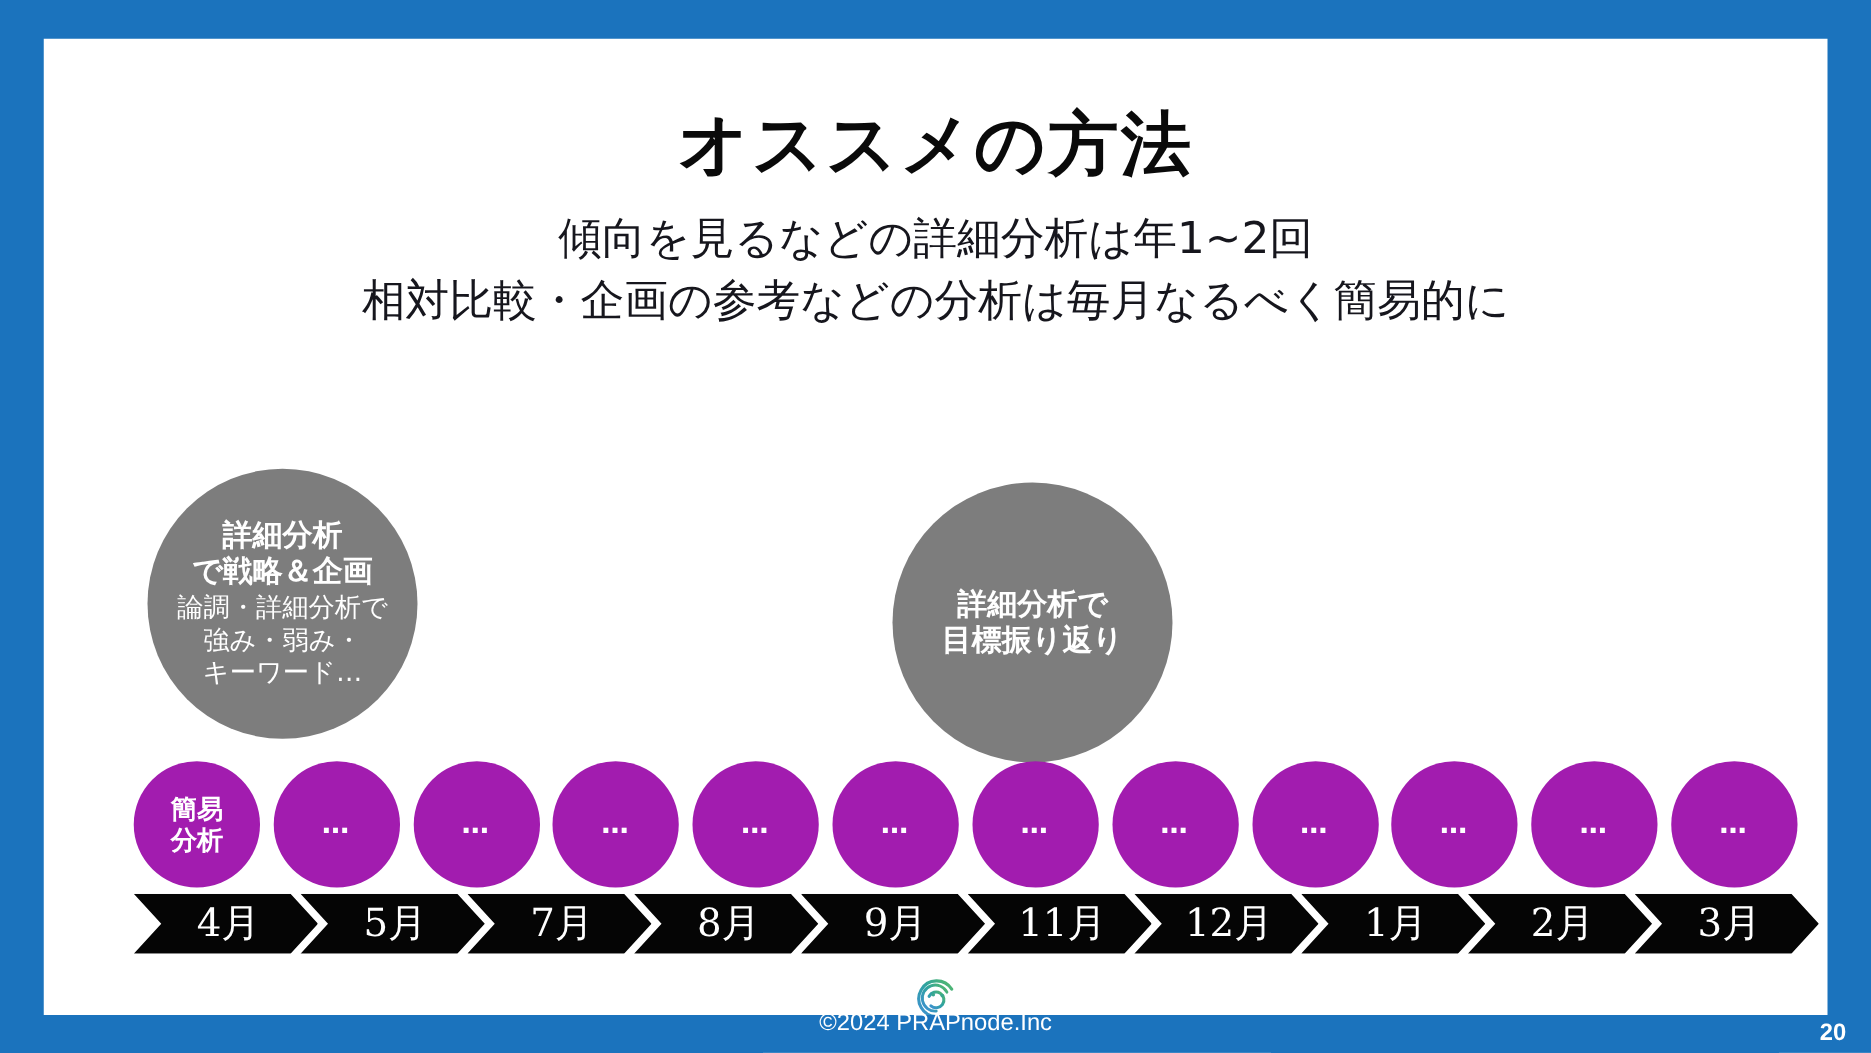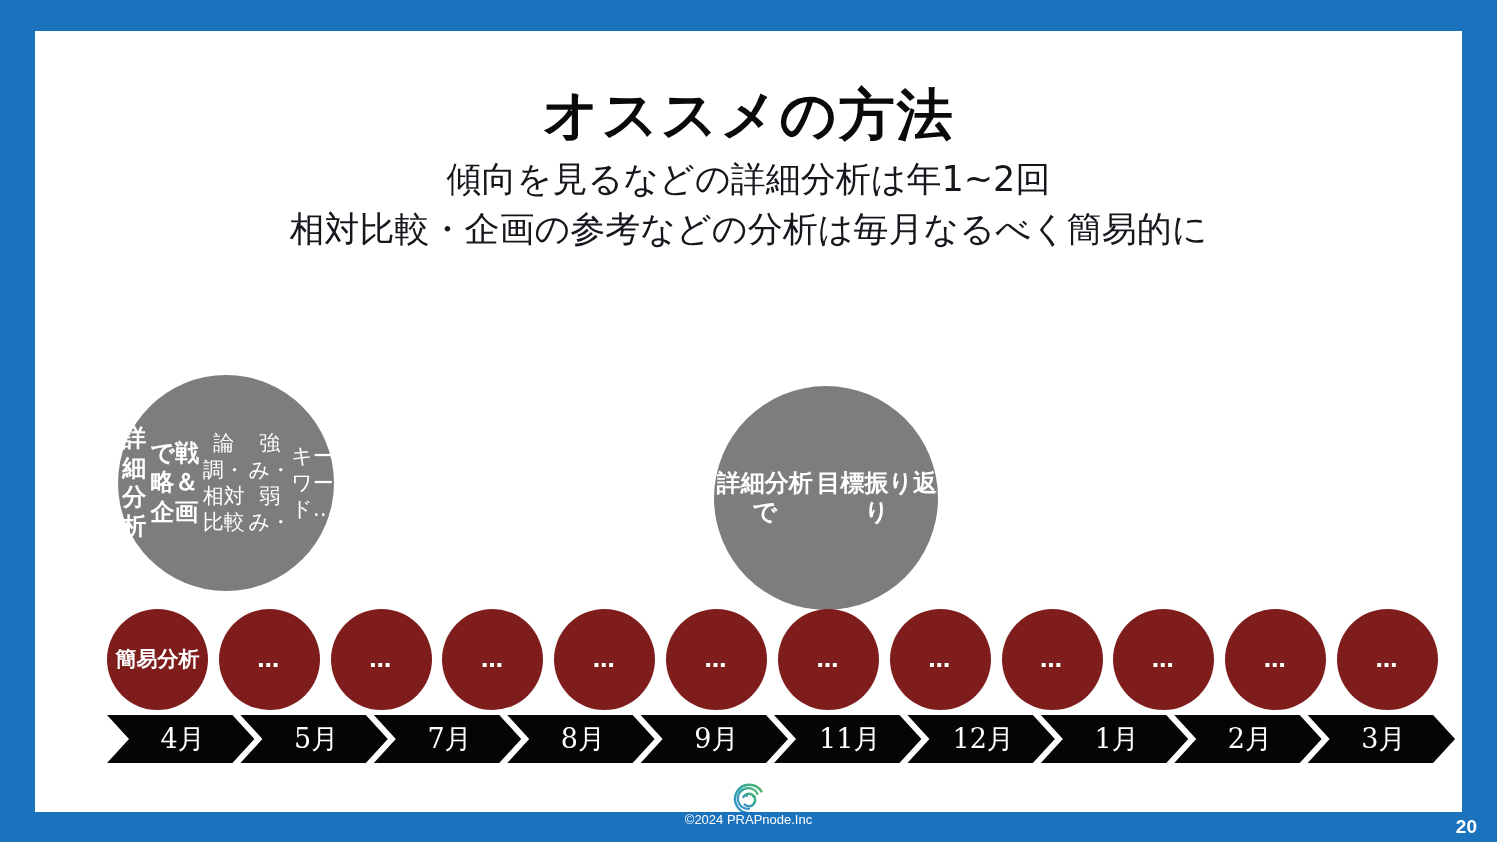--- a/index.html
+++ b/index.html
@@ -19,54 +19,54 @@
 
   .title {
     position:absolute; left:0; top:47px; width:100%;
     text-align:center;
     font-size:56px; font-weight:bold; color:#0a0a0a;
     letter-spacing:2px;
     font-family:"DejaVu Sans","Liberation Sans",sans-serif;
   }
 
   .subtitle {
-    position:absolute; left:0; top:124px; width:100%;
+    position:absolute; left:0; top:136px; width:100%;
     text-align:center; color:#16161d;
     font-size:35px; line-height:1.42; font-weight:400;
     font-family:"DejaVu Sans","Liberation Sans",sans-serif;
   }
   .subtitle div { white-space:nowrap; }
 
   
   .gray-bubble {
     position:absolute;
     background:#7d7d7d;
     border-radius:50%;
     color:#ffffff;
-    display:flex; flex-direction:row;
+    display:flex; flex-direction:column;
     align-items:center; justify-content:center;
     text-align:center;
     font-family:"DejaVu Sans","Liberation Sans",sans-serif;
   }
   .gb-strong { font-weight:bold; font-size:24px; line-height:1.22; }
   .gb-sub    { font-weight:400; font-size:21px; line-height:1.26; }
 
   #bubble-strategy { left:83px;  top:344px; width:216px; height:216px; }
   #bubble-review   { left:679px; top:355px; width:224px; height:224px;text-align:center; }
 
   
   .teal-row {
     position:absolute; left:72px; top:578px;
     width:1331px; height:101px;
     display:flex; justify-content:space-between; align-items:center;
   }
   .teal-circle {
     width:101px; height:101px; border-radius:50%;
-    background:#7f1d1d; color:#ffffff;
-    display:flex; 
+    background:#a21caf; color:#ffffff;
+    display:flex; flex-direction:column;
     align-items:center; justify-content:center;
     font-size:21px; font-weight:bold; line-height:1.18;
     text-align:center;
     font-family:"DejaVu Sans","Liberation Sans",sans-serif;
     flex:0 0 auto;
   }
   .teal-circle.dots { font-size:22px; letter-spacing:2px; font-weight:bold; }
 
   
   .month-row {
@@ -74,21 +74,21 @@
     width:1348px; height:48px;
     display:flex; align-items:stretch;
   }
   .chev {
     position:relative;
     flex:1 1 0;
     height:48px;
     background:#050505;
     color:#ffffff;
     display:flex; align-items:center; justify-content:center;
-    font-size:27px;
+    font-size:31px;
     font-family:"DejaVu Serif","Liberation Serif",serif;
     clip-path: polygon(0 0, calc(100% - 22px) 0, 100% 50%, calc(100% - 22px) 100%, 0 100%, 22px 50%);
     margin-right:-14px;
     filter: drop-shadow(2px 2px 1px rgba(0,0,0,0.30));
   }
   .chev:last-child { margin-right:0; }
   .chev span { transform:translateX(2px); }
 
   
   .logo {
@@ -104,21 +104,21 @@
   }
 
   
   .footer-bar {
     position:absolute; left:0; bottom:0; width:1497px; height:30px;
     background:#1B73BD;
   }
   .footer-copy {
     position:absolute; left:0; top:0; width:1497px; height:14px;
     display:flex; align-items:center; justify-content:center;
-    color:#ffffff; font-size:13px; font-weight:400;
+    color:#ffffff; font-size:19px; font-weight:400;
   }
   .page-num {
     position:absolute; right:20px; top:0; height:30px;
     display:flex; align-items:center;
     color:#ffffff; font-size:19px; font-weight:bold;
   }
 </style>
 </head>
 <body>
 
@@ -128,21 +128,21 @@
     <div class="title">オススメの方法</div>
 
     <div class="subtitle">
       <div>傾向を見るなどの詳細分析は年1~2回</div>
       <div>相対比較・企画の参考などの分析は毎月なるべく簡易的に</div>
     </div>
 
     <div class="gray-bubble" id="bubble-strategy">
       <div class="gb-strong">詳細分析</div>
       <div class="gb-strong">で戦略＆企画</div>
-      <div class="gb-sub">論調・相対比較</div>
+      <div class="gb-sub">論調・詳細分析で</div>
       <div class="gb-sub">強み・弱み・</div>
       <div class="gb-sub">キーワード…</div>
     </div>
 
     <div class="gray-bubble" id="bubble-review">
       <div class="gb-strong">詳細分析で</div>
       <div class="gb-strong">目標振り返り</div>
     </div>
 
     <div class="teal-row" id="teal-row">

